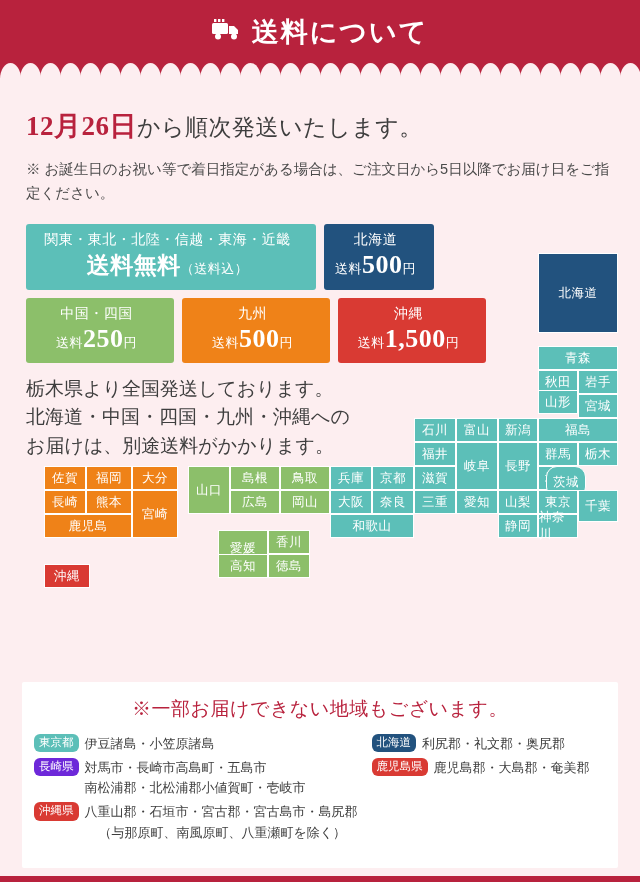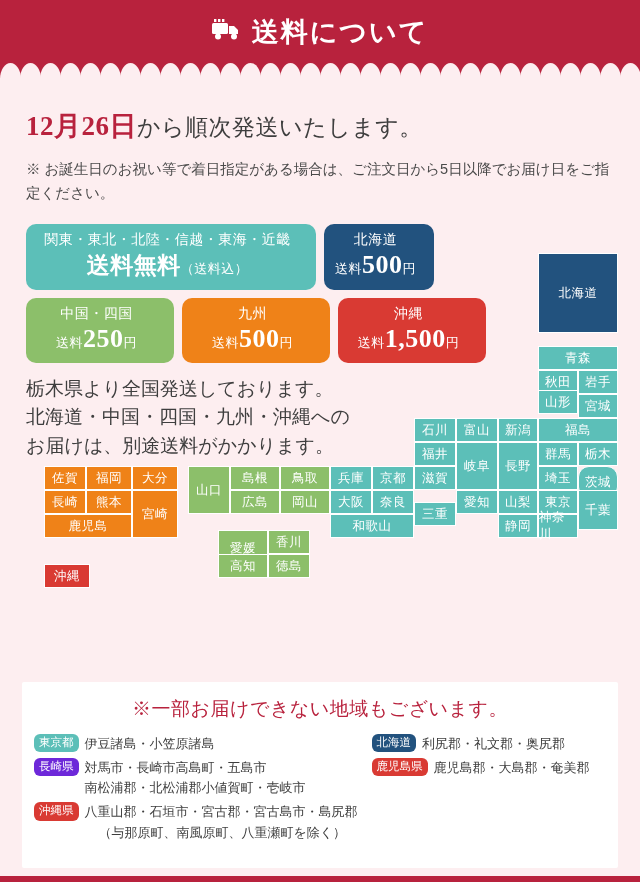--- a/index.html
+++ b/index.html
@@ -73,21 +73,21 @@
     line-height: 1.65;
     color: #4a4a4a;
     margin: 0 0 18px 4px;
   }
 
   
   .fees { position: relative; margin-left: 4px; }
   .fee-row { display: flex; gap: 8px; margin-bottom: 8px; }
   .fee-box {
     color: #fff;
-    border-radius: 10px;
+    border-radius: 3px;
     text-align: center;
     padding: 7px 17px 9px 10px;
   }
   .fee-box .region {
     font-size: 14px;
     display: block;
     margin-bottom: 1px;
     letter-spacing: 0.5px;
   }
   .fee-box .amount {
@@ -288,39 +288,39 @@
 
         <div class="pref c-teal" style="left:392px; top:160px; width:42px; height:24px;">石川</div>
         <div class="pref c-teal" style="left:434px; top:160px; width:42px; height:24px;">富山</div>
         <div class="pref c-teal" style="left:476px; top:160px; width:40px; height:24px;">新潟</div>
         <div class="pref c-teal" style="left:392px; top:184px; width:42px; height:24px;">福井</div>
         <div class="pref c-teal" style="left:434px; top:184px; width:42px; height:48px;">岐阜</div>
         <div class="pref c-teal" style="left:476px; top:184px; width:40px; height:48px;">長野</div>
         <div class="pref c-teal" style="left:516px; top:184px; width:40px; height:24px;">群馬</div>
         <div class="pref c-teal" style="left:556px; top:184px; width:40px; height:24px;">栃木</div>
         <div class="pref c-teal" style="left:516px; top:208px; width:40px; height:24px;">埼玉</div>
-        <div class="pref c-teal" style="left:556px; top:208px; width:40px; height:32px;border-radius:11px;">茨城</div>
+        <div class="pref c-teal" style="left:524px; top:208px; width:40px; height:32px;border-radius:11px;">茨城</div>
 
         <div class="pref c-teal" style="left:392px; top:208px; width:42px; height:24px;">滋賀</div>
         <div class="pref c-teal" style="left:476px; top:232px; width:40px; height:24px;">山梨</div>
         <div class="pref c-teal" style="left:516px; top:232px; width:40px; height:24px;">東京</div>
-        <div class="pref c-teal" style="left:556px; top:232px; width:40px; height:40px;font-family:Liberation Serif, serif;">千葉</div>
+        <div class="pref c-teal" style="left:556px; top:232px; width:40px; height:32px;font-family:Liberation Serif, serif;">千葉</div>
         <div class="pref c-teal" style="left:476px; top:256px; width:40px; height:24px;">静岡</div>
         <div class="pref c-teal" style="left:516px; top:256px; width:40px; height:24px;">神奈川</div>
 
         <div class="pref c-green" style="left:208px; top:208px; width:50px; height:24px;">島根</div>
         <div class="pref c-green" style="left:258px; top:208px; width:50px; height:24px;">鳥取</div>
         <div class="pref c-teal" style="left:308px; top:208px; width:42px; height:24px;">兵庫</div>
         <div class="pref c-teal" style="left:350px; top:208px; width:42px; height:24px;">京都</div>
         <div class="pref c-green" style="left:166px; top:208px; width:42px; height:48px;">山口</div>
         <div class="pref c-green" style="left:208px; top:232px; width:50px; height:24px;">広島</div>
         <div class="pref c-green" style="left:258px; top:232px; width:50px; height:24px;">岡山</div>
         <div class="pref c-teal" style="left:308px; top:232px; width:42px; height:24px;">大阪</div>
         <div class="pref c-teal" style="left:350px; top:232px; width:42px; height:24px;">奈良</div>
-        <div class="pref c-teal" style="left:392px; top:244px; width:42px; height:24px;">三重</div>
+        <div class="pref c-teal" style="left:392px; top:232px; width:42px; height:24px;">三重</div>
         <div class="pref c-teal" style="left:434px; top:232px; width:42px; height:24px;">愛知</div>
         <div class="pref c-teal" style="left:308px; top:256px; width:84px; height:24px;">和歌山</div>
 
         <div class="pref c-green" style="left:196px; top:272px; width:50px; height:36px;">愛媛</div>
         <div class="pref c-green" style="left:246px; top:272px; width:42px; height:24px;">香川</div>
         <div class="pref c-green" style="left:196px; top:296px; width:50px; height:24px;">高知</div>
         <div class="pref c-green" style="left:246px; top:296px; width:42px; height:24px;">徳島</div>
 
         <div class="pref c-orange" style="left:22px;  top:208px; width:42px; height:24px;">佐賀</div>
         <div class="pref c-orange" style="left:64px;  top:208px; width:46px; height:24px;">福岡</div>

